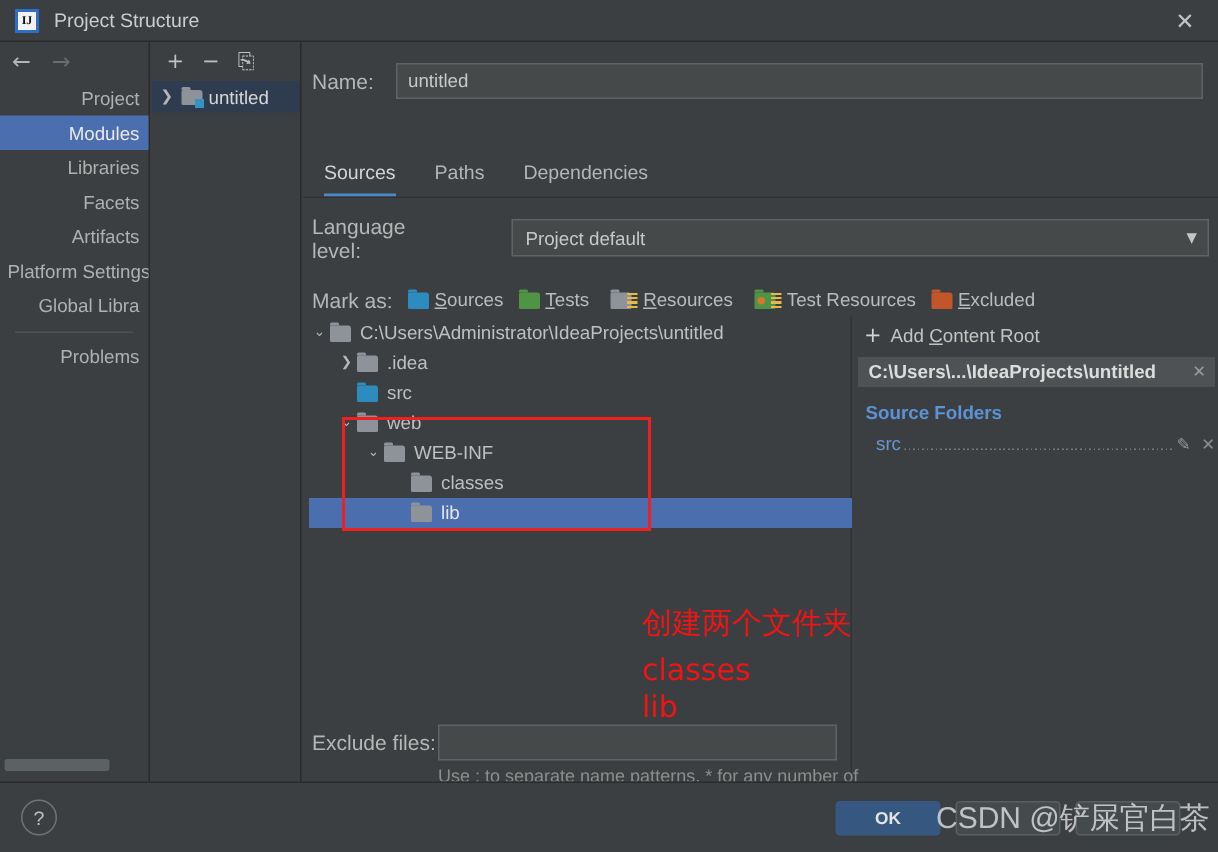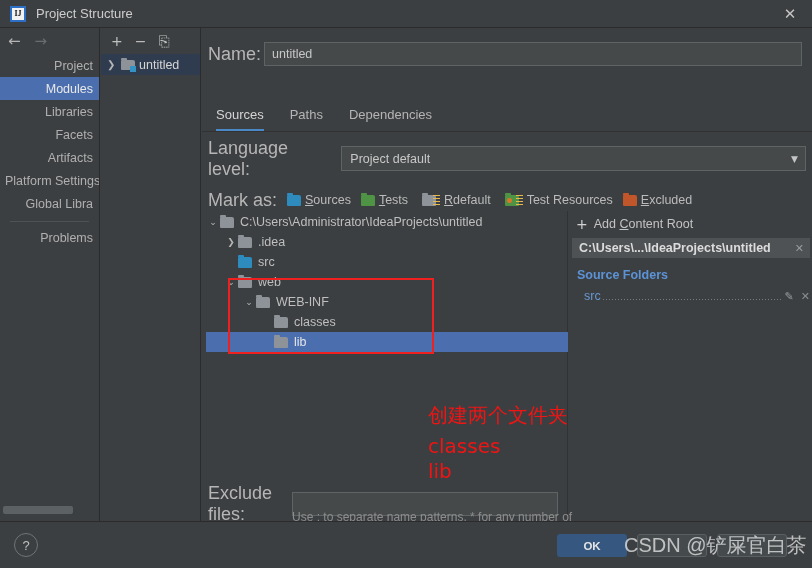--- a/index.html
+++ b/index.html
@@ -103,21 +103,21 @@
   
   .content {
     position: absolute; left: 202px; top: 28px; width: 610px; height: 493px;
     background: #3c3f41;
   }
 
   .name-row {
     position: absolute; left: 6px; top: 14px; width: 598px; height: 24px;
     display: flex; align-items: center;
   }
-  .lbl { color: #b6b6b6; font-size: 18px; }
+  .lbl { color: #b6b6b6; font-size: 14px; }
   .textfield {
     background: #45494a; border: 1px solid #5e6364; color: #c8c8c8;
     height: 24px; display: flex; align-items: center; padding: 0 7px;
     font-size: 12.5px;
   }
 
   .tabs {
     position: absolute; left: 14px; top: 79px; display: flex; gap: 26px;
   }
   .tab {
@@ -356,21 +356,21 @@
         <span><span class="u">S</span><span>ources</span></span>
       </span>
 
       <span class="mark-item">
         <span class="fold green"></span>
         <span><span class="u">T</span><span>ests</span></span>
       </span>
 
       <span class="mark-item" style="margin-left:14px">
         <span class="fold gray lines"></span>
-        <span style="margin-left:4px"><span class="u">R</span><span>default</span></span>
+        <span style="margin-left:4px"><span class="u">R</span><span>esources</span></span>
       </span>
 
       <span class="mark-item" style="margin-left:14px">
         <span class="fold tres lines">
             <span class="dot"></span>
           </span>
         <span style="margin-left:4px">Test Resources</span>
       </span>
 
       <span class="mark-item">

